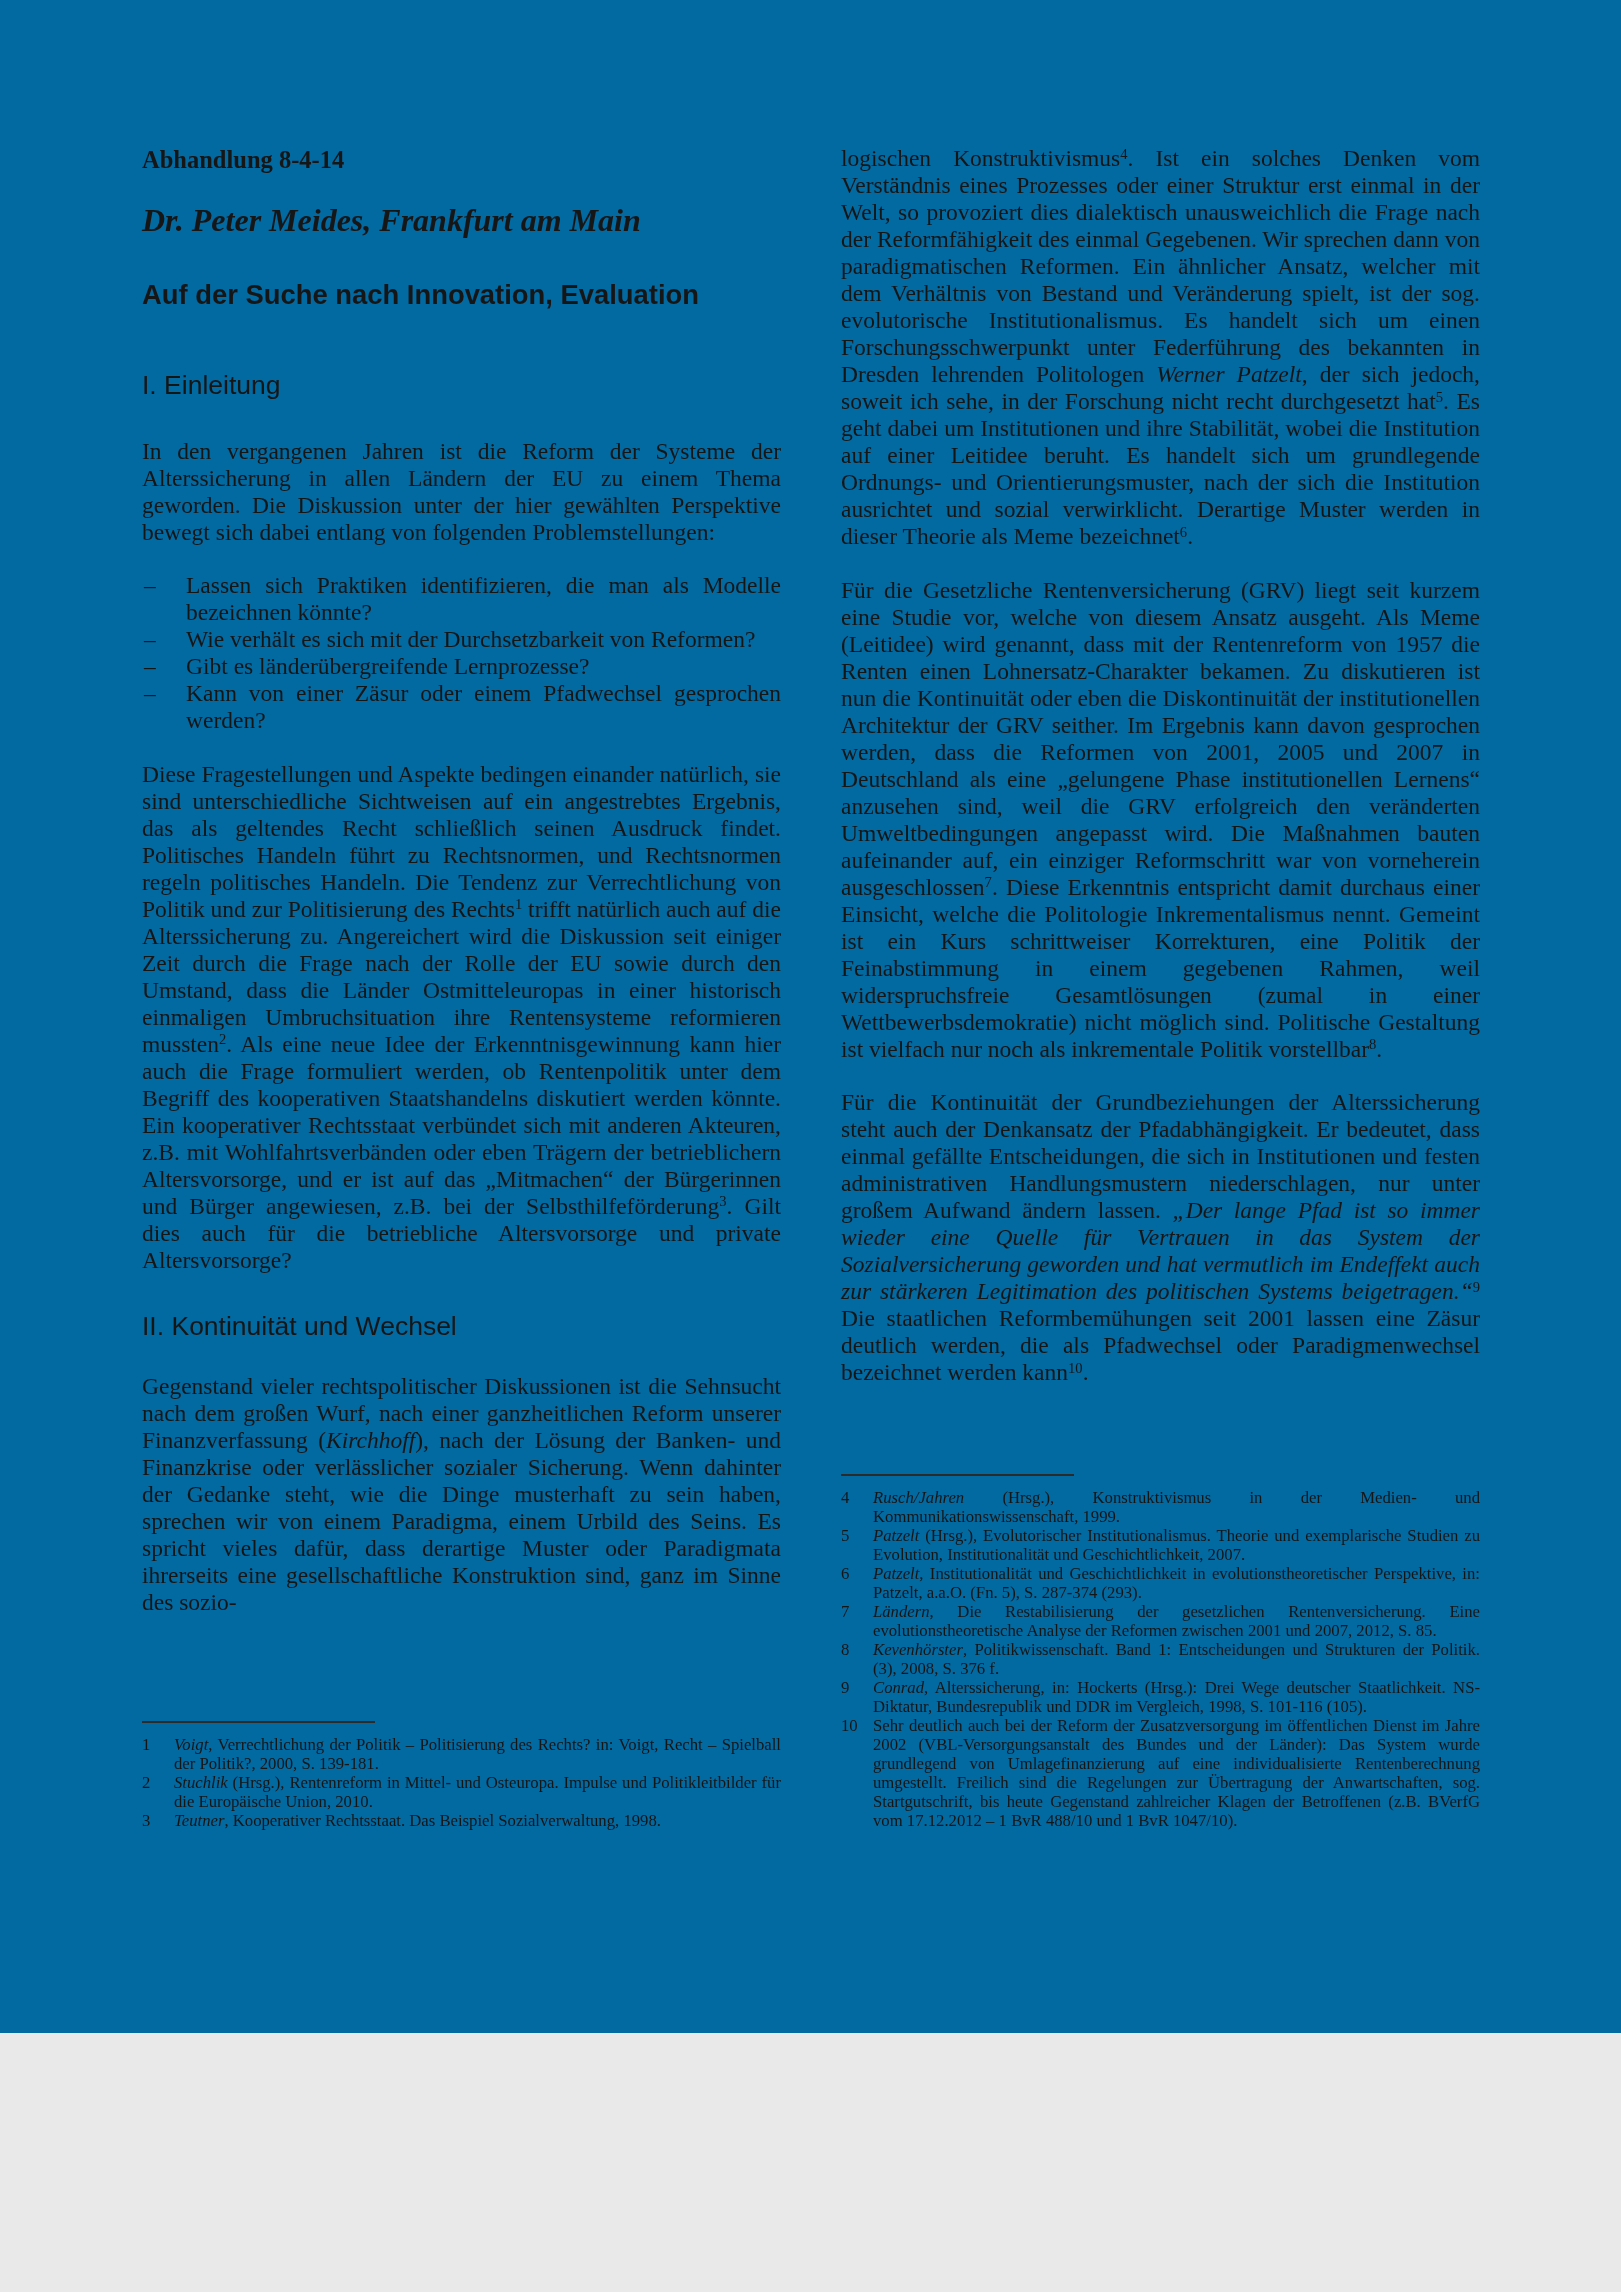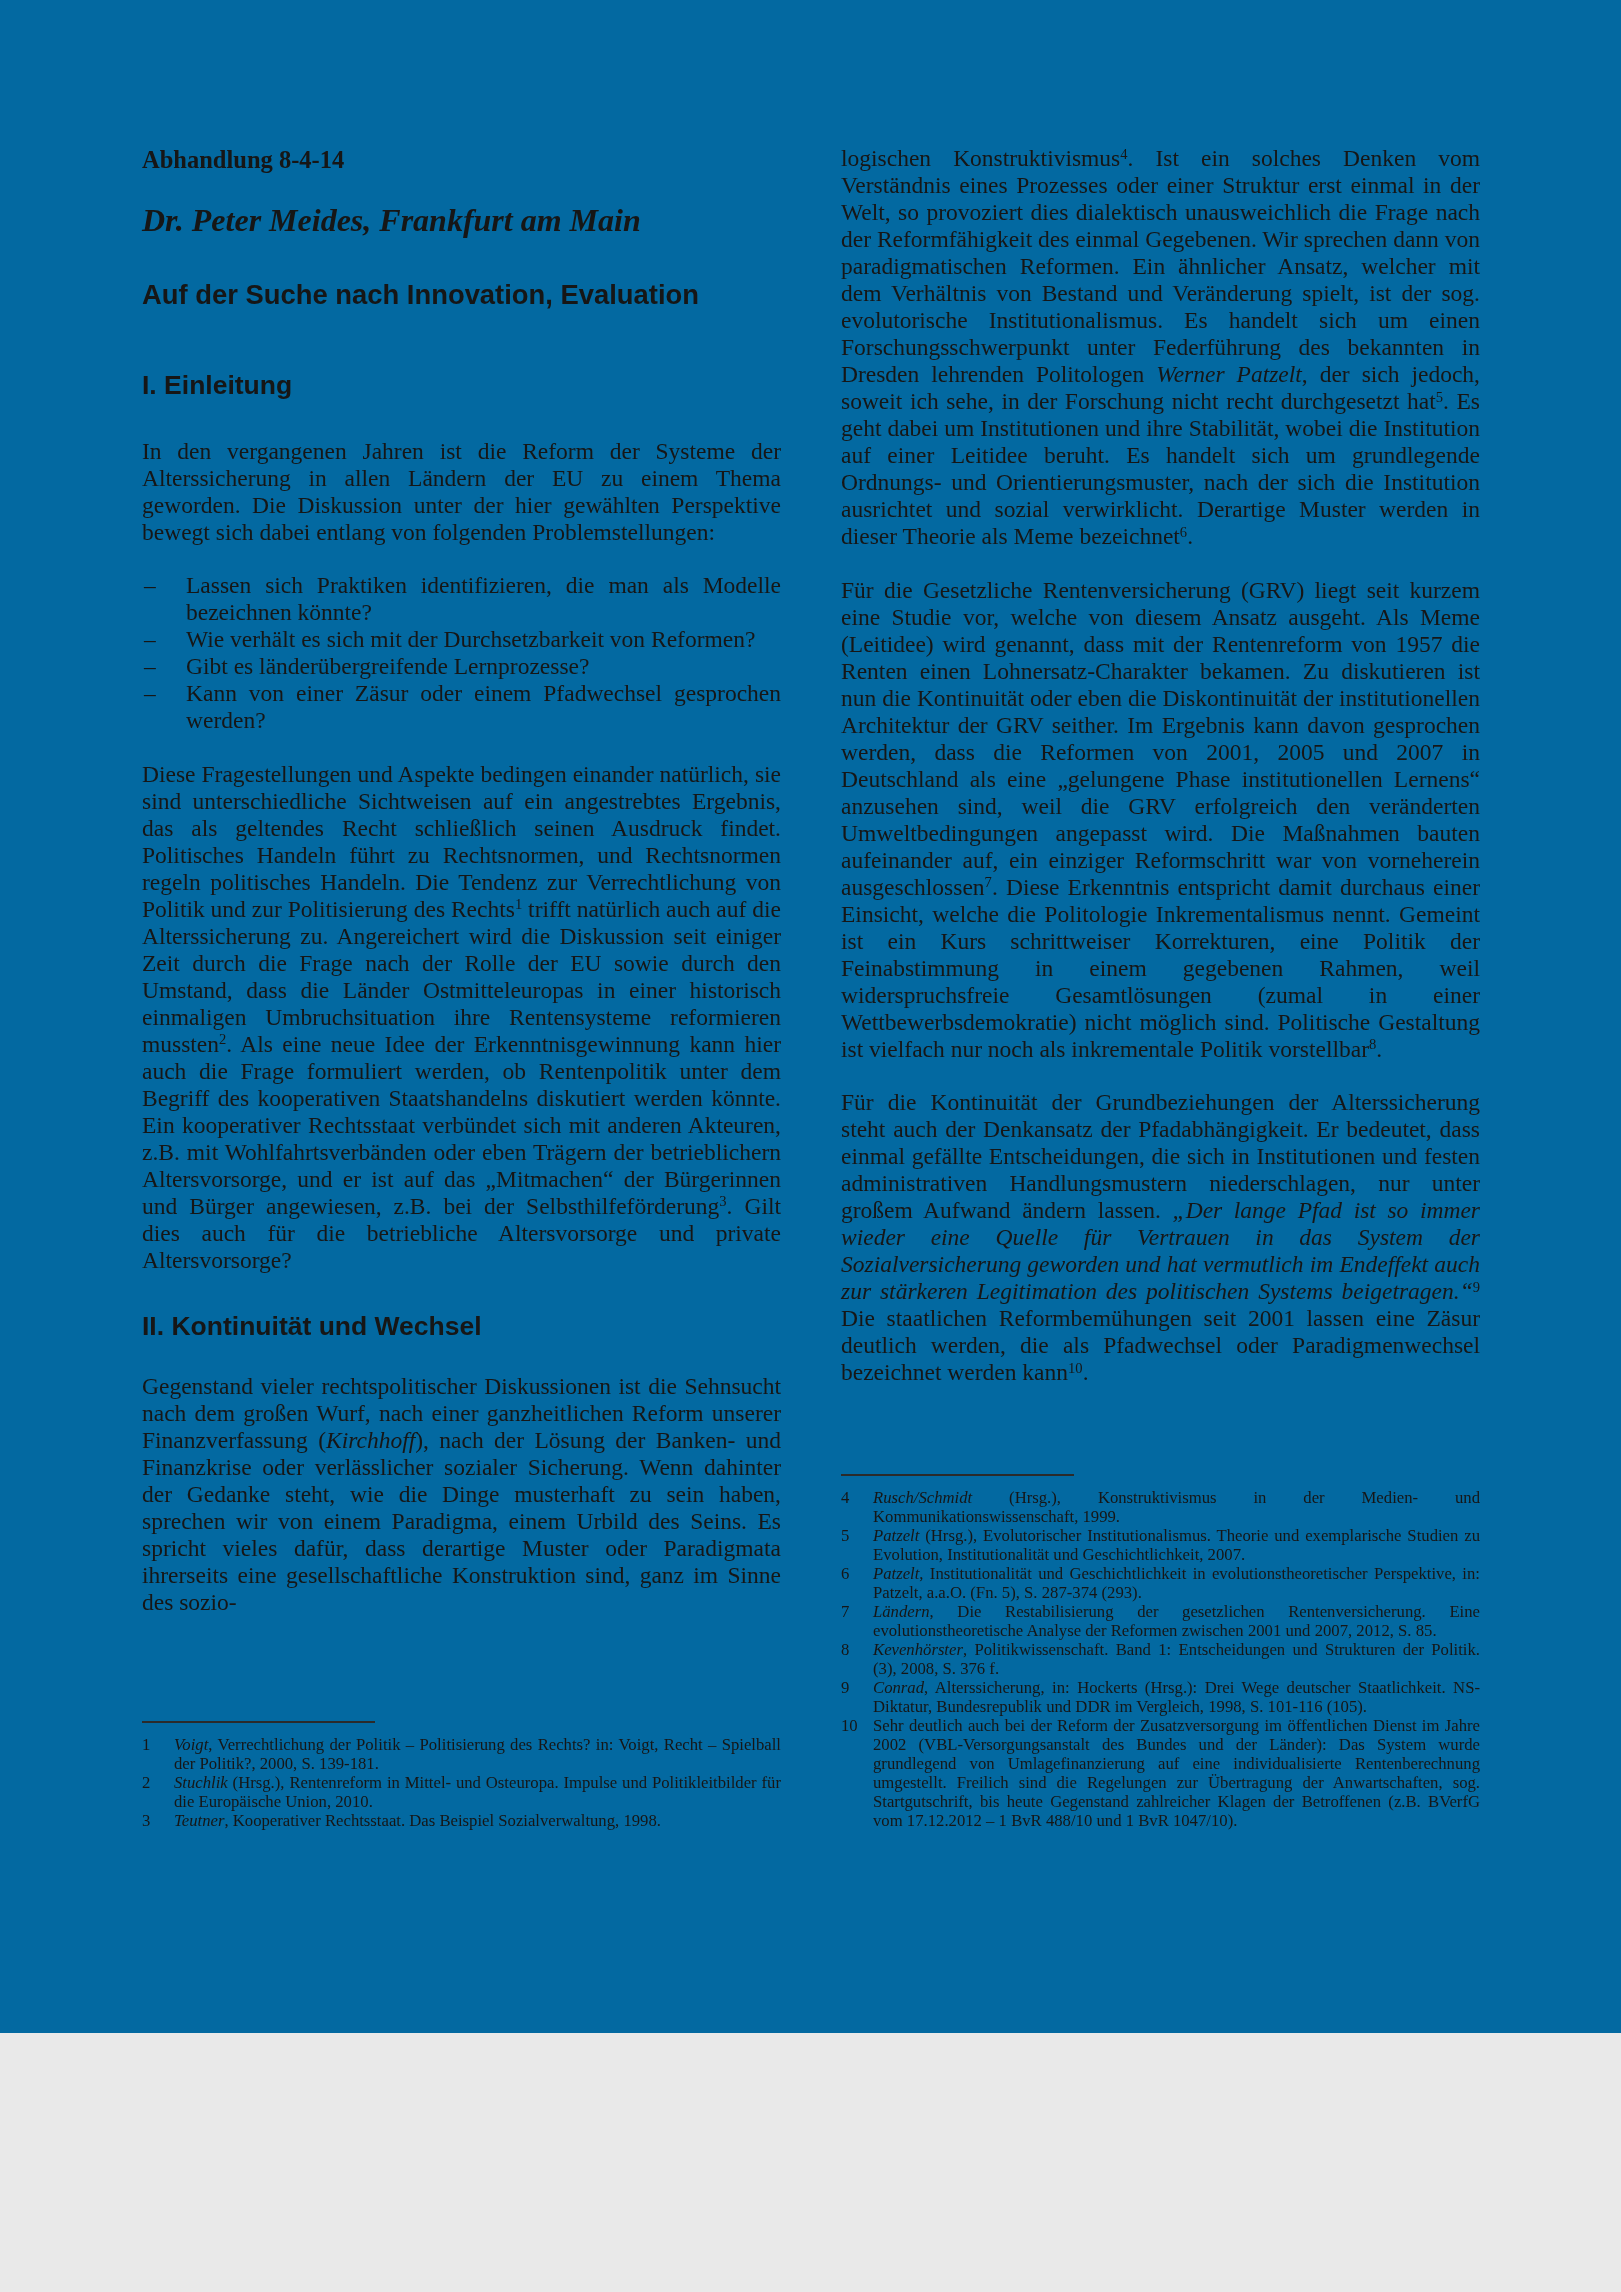--- a/index.html
+++ b/index.html
@@ -12,21 +12,21 @@
   .col-left{left:142px;}
   .col-right{left:841px;}
 
   .kicker{font-family:"Liberation Serif",serif;font-weight:bold;font-size:24.5px;line-height:29px;}
   .author{margin-top:26.5px;font-style:italic;font-size:32px;line-height:39px;font-weight:bold;}
   .title{margin:25.5px 0 0 0;font-family:"Liberation Sans",sans-serif;font-weight:bold;
          font-size:63px;line-height:65px;letter-spacing:-1px;}
   .subtitle{margin-top:38px;font-family:"Liberation Sans",sans-serif;font-weight:bold;
             font-size:27.4px;line-height:33px;}
   h2.section{margin:59px 0 37px 0;font-family:"Liberation Sans",sans-serif;
-             font-weight:bold;font-size:26.5px;line-height:31px;}
+             font-weight:normal;font-size:26.5px;line-height:31px;}
   h2.section.second{margin:37px 0 31px 0;}
 
   p.body{margin:0 0 26.5px 0;font-size:23.5px;line-height:27px;text-align:justify;}
   ul.questions{list-style:none;margin:26.5px 0 26.5px 0;padding:0;}
   ul.questions li{position:relative;padding-left:44px;font-size:23.5px;line-height:27px;text-align:justify;}
   ul.questions .dash{position:absolute;left:2px;}
 
   sup{font-size:0.62em;line-height:0;position:relative;top:-0.5em;vertical-align:baseline;}
   i{font-style:italic;}
 
@@ -85,21 +85,21 @@
     <ol class="fn-list">
         <li><span class="fn-num">1</span><span class="fn-body"><i>Voigt</i>, Verrechtlichung der Politik – Politisierung des Rechts? in: Voigt, Recht – Spielball der Politik?, 2000, S. 139-181.</span></li>
         <li><span class="fn-num">2</span><span class="fn-body"><i>Stuchlik</i> (Hrsg.), Rentenreform in Mittel- und Osteuropa. Impulse und Politikleitbilder für die Europäische Union, 2010.</span></li>
         <li><span class="fn-num">3</span><span class="fn-body"><i>Teutner</i>, Kooperativer Rechtsstaat. Das Beispiel Sozialverwaltung, 1998.</span></li>
       </ol>
   </div>
 
   <div class="footnotes fn-right">
     <div class="fn-rule"></div>
     <ol class="fn-list">
-        <li><span class="fn-num">4</span><span class="fn-body"><i>Rusch/Schmidt</i> (Hrsg.), Konstruktivismus in der Medien- und Kommunikationswissenschaft, 1999.</span></li>
+        <li><span class="fn-num">4</span><span class="fn-body"><i>Rusch/Jahren</i> (Hrsg.), Konstruktivismus in der Medien- und Kommunikationswissenschaft, 1999.</span></li>
         <li><span class="fn-num">5</span><span class="fn-body"><i>Patzelt</i> (Hrsg.), Evolutorischer Institutionalismus. Theorie und exemplarische Studien zu Evolution, Institutionalität und Geschichtlichkeit, 2007.</span></li>
         <li><span class="fn-num">6</span><span class="fn-body"><i>Patzelt</i>, Institutionalität und Geschichtlichkeit in evolutionstheoretischer Perspektive, in: Patzelt, a.a.O. (Fn. 5), S. 287-374 (293).</span></li>
         <li><span class="fn-num">7</span><span class="fn-body"><i>Ländern</i>, Die Restabilisierung der gesetzlichen Rentenversicherung. Eine evolutionstheoretische Analyse der Reformen zwischen 2001 und 2007, 2012, S. 85.</span></li>
         <li><span class="fn-num">8</span><span class="fn-body"><i>Kevenhörster</i>, Politikwissenschaft. Band 1: Entscheidungen und Strukturen der Politik. (3), 2008, S. 376 f.</span></li>
         <li><span class="fn-num">9</span><span class="fn-body"><i>Conrad</i>, Alterssicherung, in: Hockerts (Hrsg.): Drei Wege deutscher Staatlichkeit. NS-Diktatur, Bundesrepublik und DDR im Vergleich, 1998, S. 101-116 (105).</span></li>
         <li><span class="fn-num">10</span><span class="fn-body">Sehr deutlich auch bei der Reform der Zusatzversorgung im öffentlichen Dienst im Jahre 2002 (VBL-Versorgungsanstalt des Bundes und der Länder): Das System wurde grundlegend von Umlagefinanzierung auf eine individualisierte Rentenberechnung umgestellt. Freilich sind die Regelungen zur Übertragung der Anwartschaften, sog. Startgutschrift, bis heute Gegenstand zahlreicher Klagen der Betroffenen (z.B. BVerfG vom 17.12.2012 – 1 BvR 488/10 und 1 BvR 1047/10).</span></li>
       </ol>
   </div>
 
   <div class="footer">

